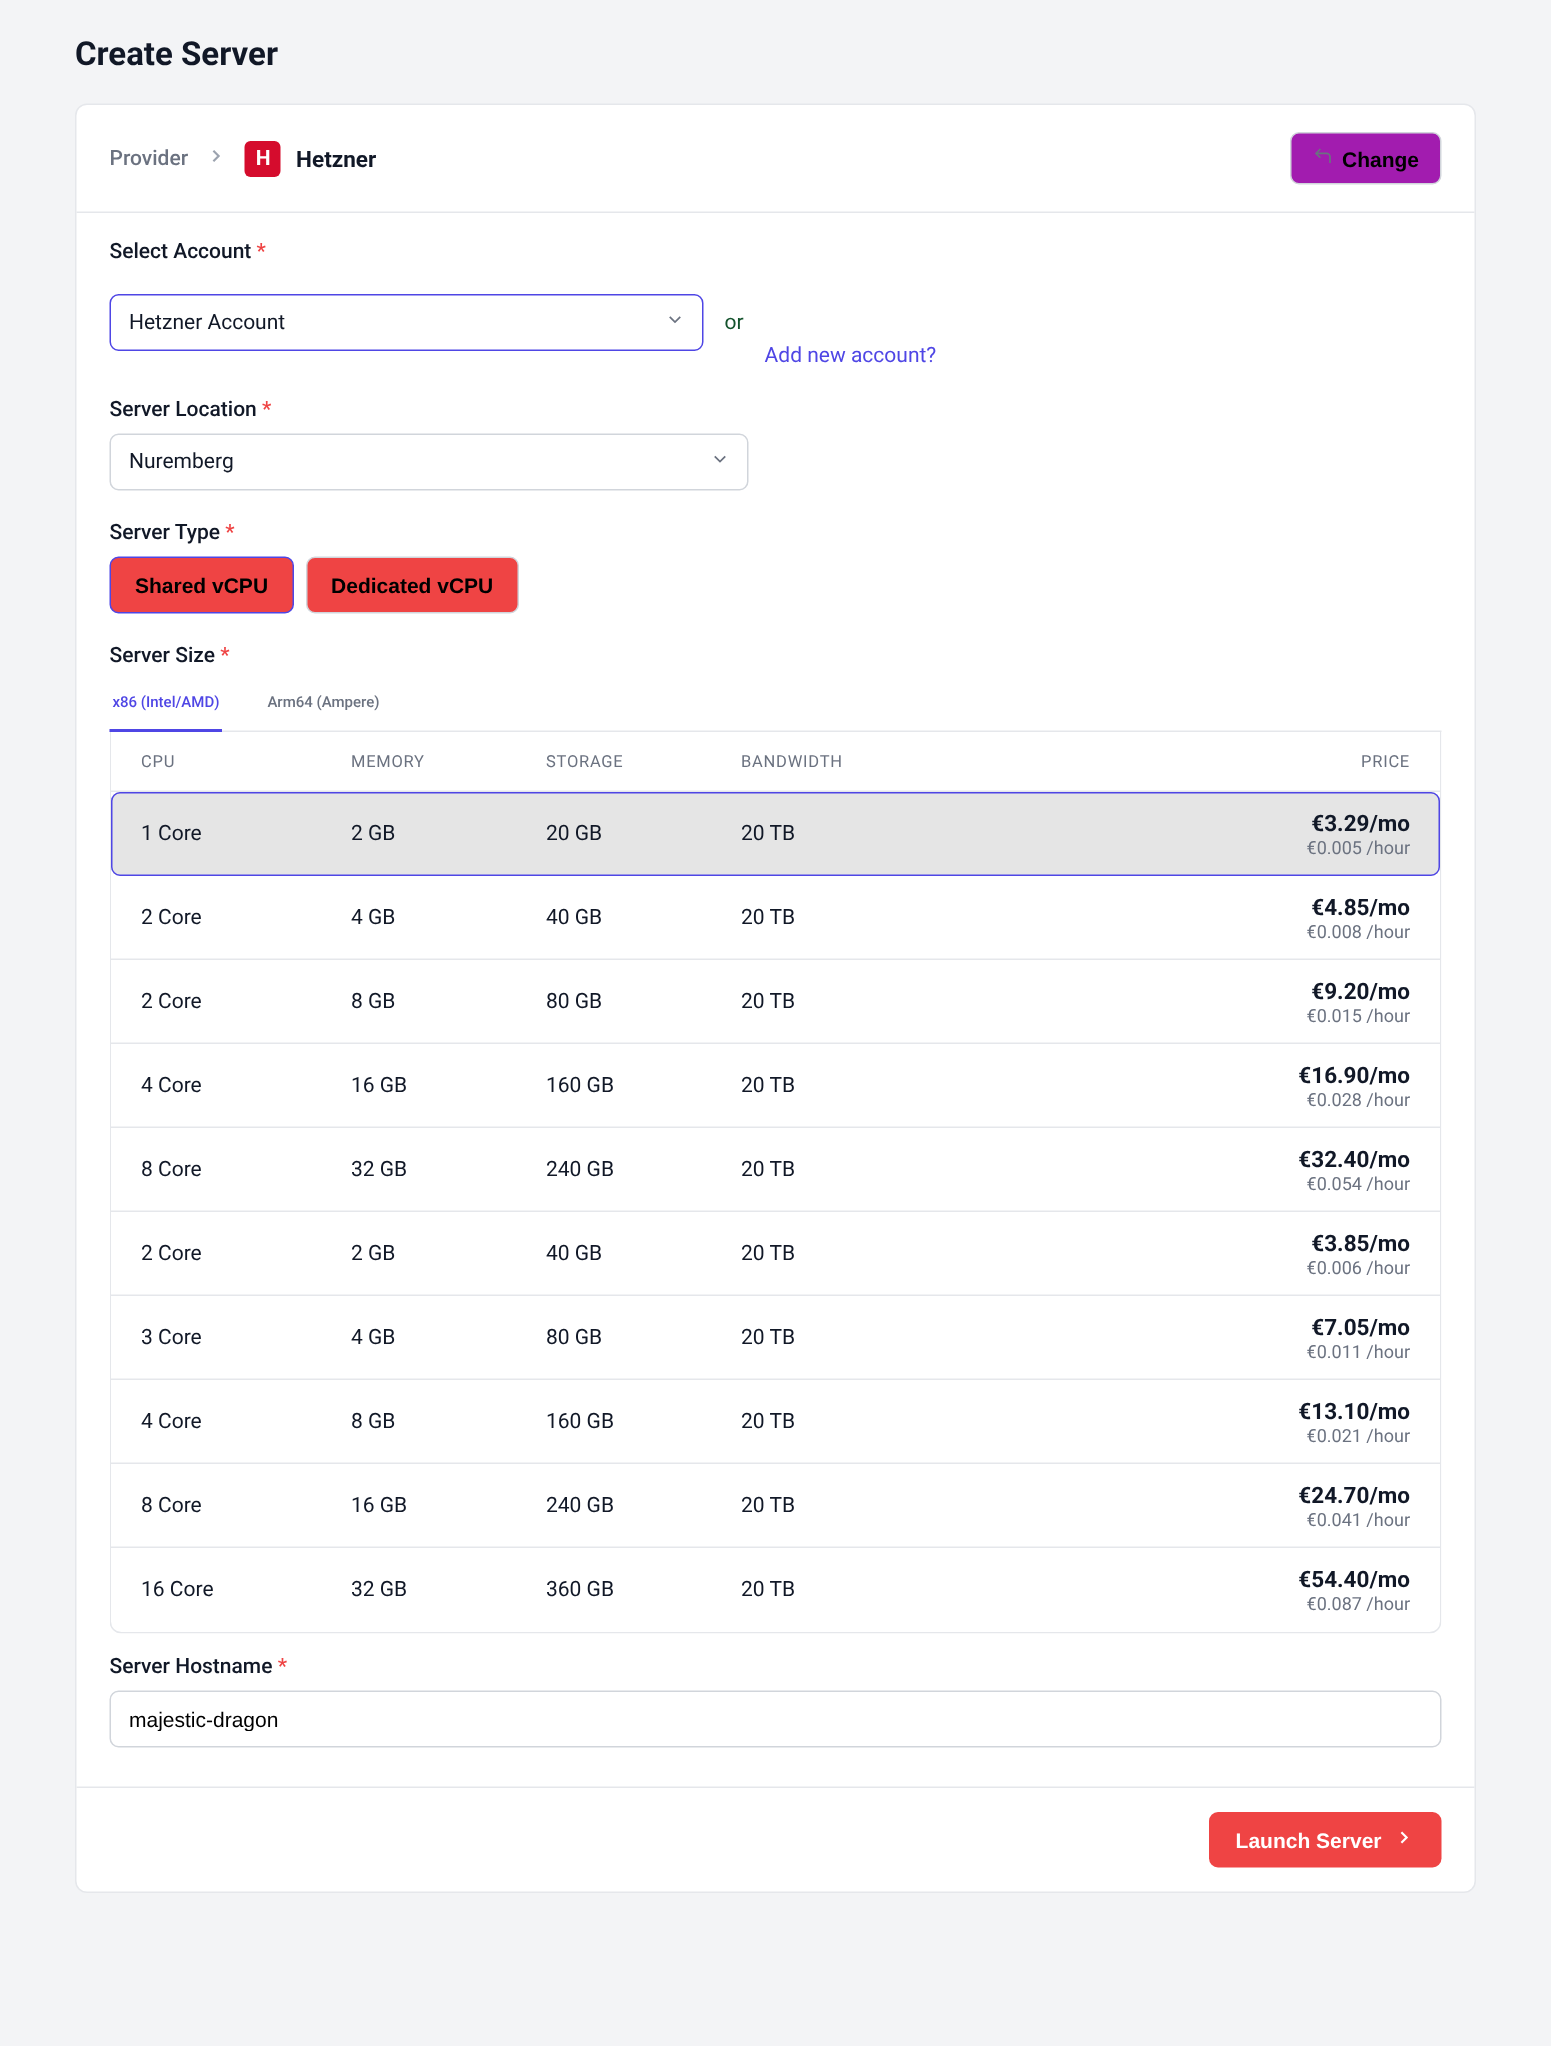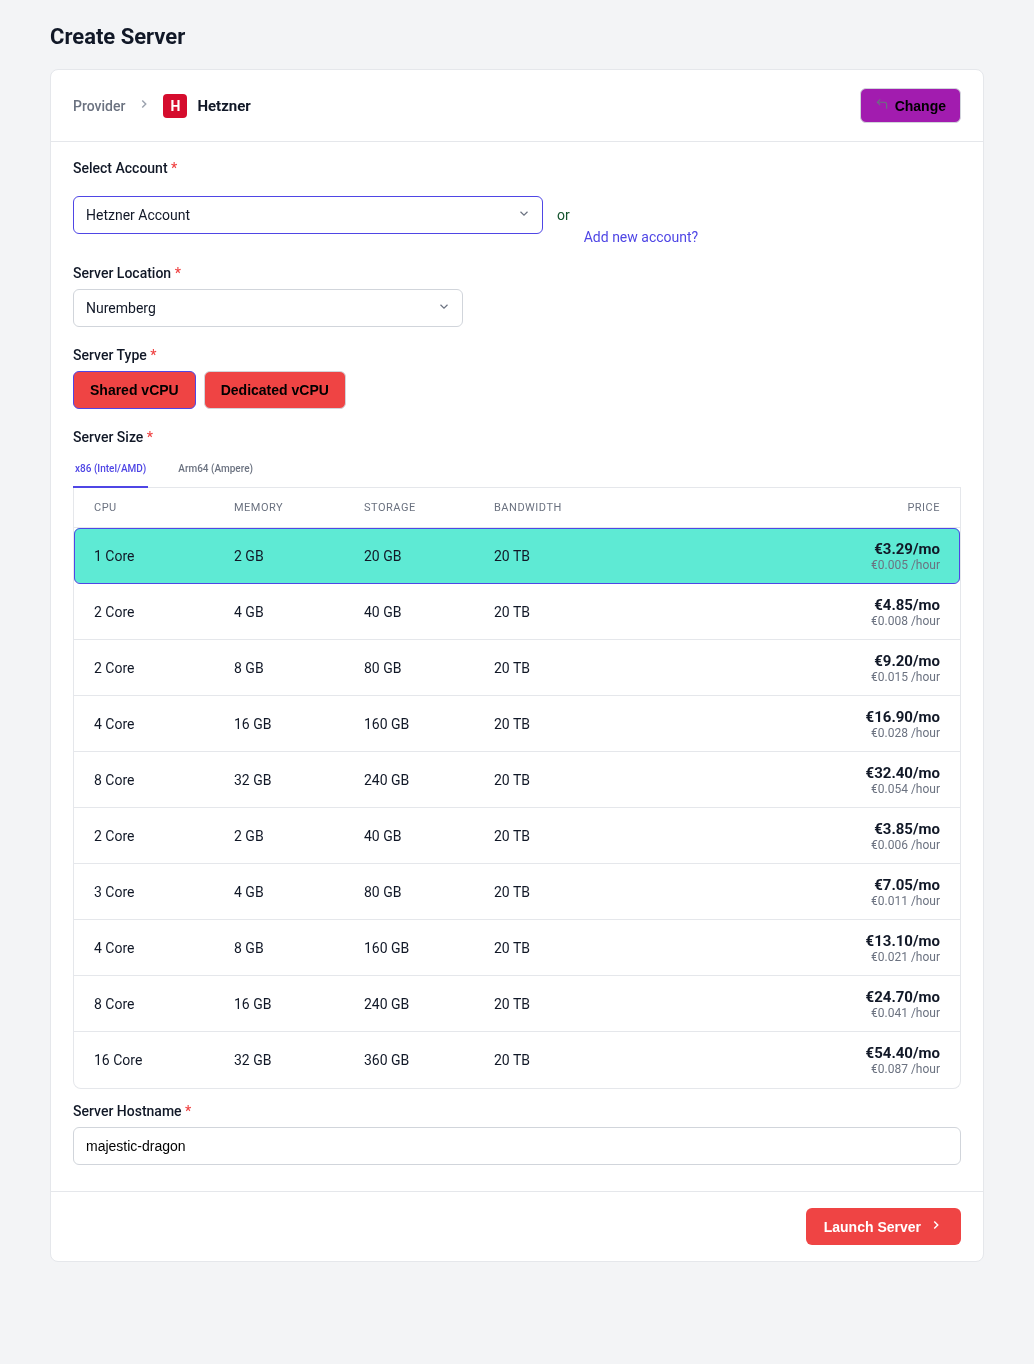--- a/index.html
+++ b/index.html
@@ -85,21 +85,21 @@
   }
   .req { color: #ef4444; }
   .row-account {
     display: flex;
     align-items: center;
     gap: 14px;
     margin-bottom: 20px;
   }
   .select {
     position: relative;
-    width: 470px;
+    width: 396px;
   }
   .select select, .select .select-display {
     width: 100%;
     padding: 10px 12px;
     border: 1px solid #d1d5db;
     border-radius: 6px;
     background: #fff;
     font-size: 14px;
     appearance: none;
     cursor: pointer;
@@ -176,21 +176,21 @@
   }
   .size-head .col-price { text-align: right; }
   .size-row {
     height: 56px;
     border-bottom: 1px solid #e5e7eb;
     cursor: pointer;
     font-size: 14px;
   }
   .size-row:last-child { border-bottom: none; }
   .size-row.selected {
-    background: #5eead4;
+    background: #e5e5e5;
     outline: 1.5px solid #4f46e5;
     outline-offset: -1px;
     border-radius: 6px;
   }
   .col-price { text-align: right; }
   .price-mo { font-weight: 700; font-size: 15px; }
   .price-hr { color: #6b7280; font-size: 12px; }
 
   .hostname-input {
     width: 100%;
@@ -268,21 +268,21 @@
           </div>
           <span class="or-text">or</span>
           <a class="link">Add new account?</a>
         </div>
       </div>
 
       <div class="section">
         <label class="field-label">
           <span>Server Location</span> <span class="req">*</span>
         </label>
-        <div class="select" style="width:390px">
+        <div class="select" style="width:426px">
           <div class="select-display">Nuremberg</div>
           <span class="chev">
             <svg width="14" height="14" viewBox="0 0 24 24" fill="none" stroke="currentColor" stroke-width="2">
                 <polyline points="6 9 12 15 18 9"></polyline>
               </svg>
           </span>
         </div>
       </div>
 
       <div class="section">

